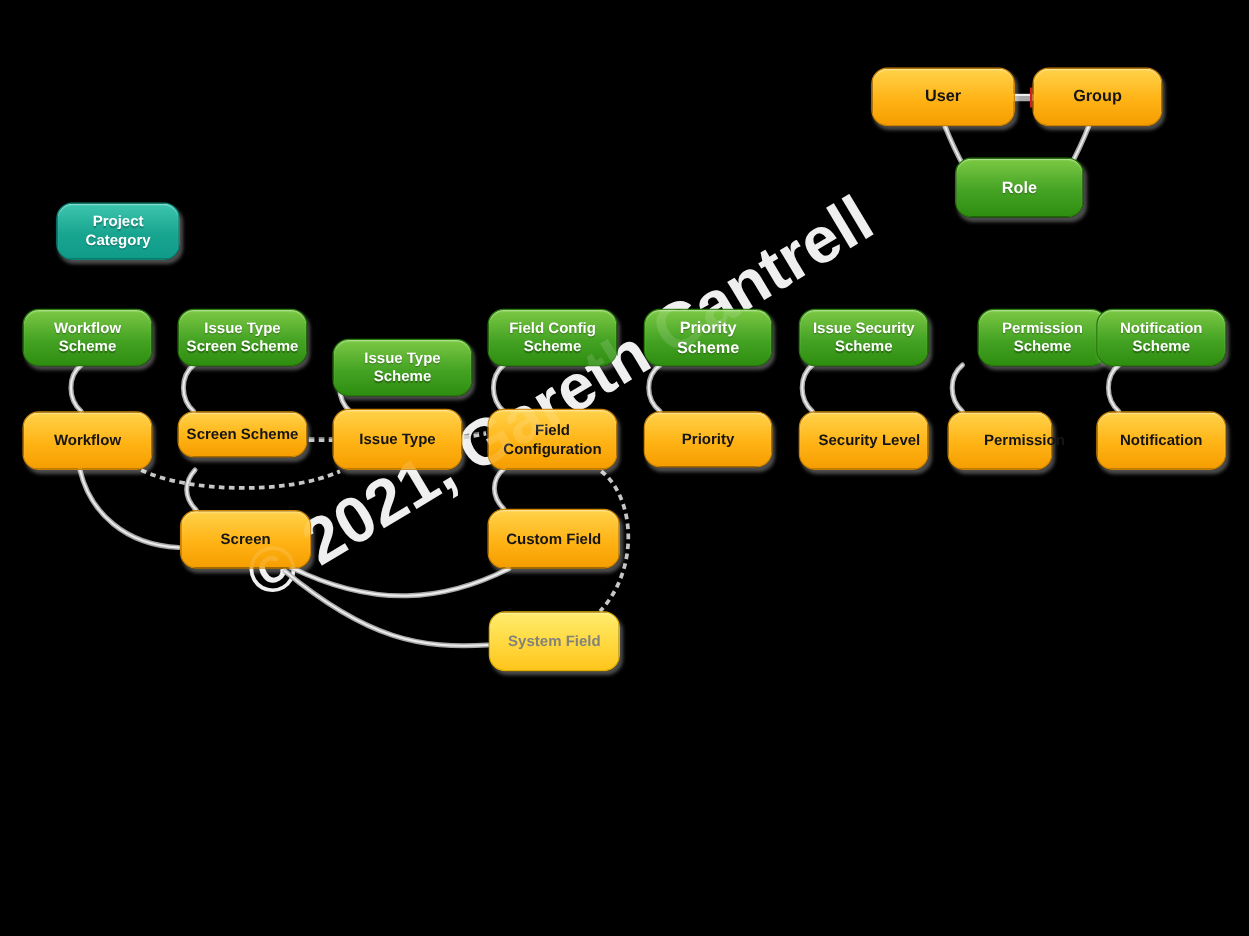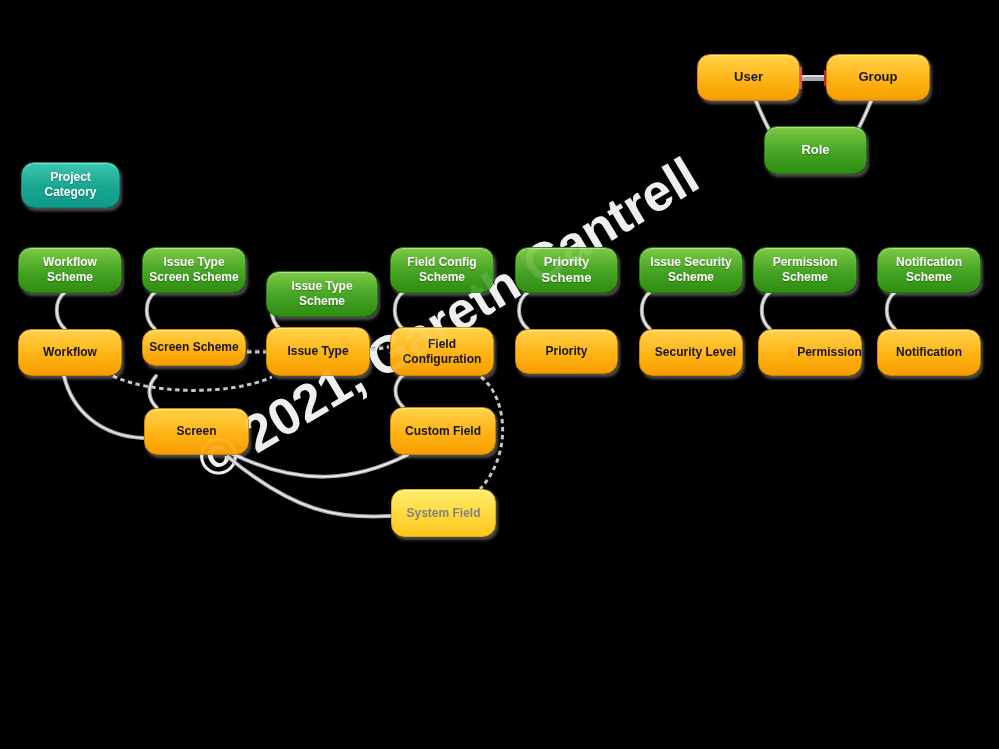--- a/index.html
+++ b/index.html
@@ -16,21 +16,21 @@
   .orange{
     background:linear-gradient(#FFD24A,#FFB315 55%,#F59D00);
     color:#151515;border:1px solid #c98300;
   }
   .green{
     background:linear-gradient(#7CC944,#45A324 55%,#2E8E10);
     color:#fff;border:1px solid #27790b;text-shadow:0 1px 1px rgba(0,0,0,.35);
   }
   .teal{
     background:linear-gradient(#3EC6AF,#18A590 55%,#0F9B88);
-    color:#fff;border:1px solid #0c8878;text-shadow:0 1px 1px rgba(0,0,0,.3);
+    color:#fff;border:1px solid #0c8878;text-shadow:0 1px 1px rgba(0,0,0,.3);margin-left:24px;
   }
   .paleyellow{
     background:linear-gradient(#FFEC6E,#FFD83E 55%,#FFC51C);
     color:#83837b;border:1px solid #dfae00;
   }
   .bigger{font-size:13px;}
   #banner{
     position:absolute;left:8px;top:151px;width:984px;height:114px;z-index:3;
     border-radius:20px;border:1px solid #2a73b5;
     background:linear-gradient(#55ACEC,#3F97DC 45%,#2E7FC2);
@@ -142,42 +142,42 @@
       <line class="pdh" x1="371" y1="348" x2="389" y2="345"></line>
     </g>
     <g>
       <path class="pd" d="M113,376 C150,394 230,396 272,377"></path>
     </g>
     <g>
       <path class="pd" d="M481,377 C508,398 512,455 480,489"></path>
     </g>
   </svg>
 
-  <div class="box orange bigger" style="left:697px;top:54px;width:103px;height:47px;">User</div>
+  <div class="box orange bigger" style="left:697px;top:54px;width:115px;height:47px;">User</div>
   <div class="box orange bigger" style="left:826px;top:54px;width:104px;height:47px;">Group</div>
   <div class="box green bigger" style="left:764px;top:126px;width:103px;height:48px;">Role</div>
 
   <div class="box teal" style="left:21px;top:162px;width:99px;height:46px;">Project Category</div>
 
   <div class="box green" style="left:18px;top:247px;width:104px;height:46px;">Workflow Scheme</div>
   <div class="box green" style="left:142px;top:247px;width:104px;height:46px;">Issue Type Screen Scheme</div>
   <div class="box green" style="left:266px;top:247px;width:112px;height:46px;margin-top:24px;">Issue Type Scheme</div>
   <div class="box green" style="left:390px;top:247px;width:104px;height:46px;">Field Config Scheme</div>
   <div class="box green" style="left:515px;top:247px;width:103px;height:46px;font-size:13px;">Priority Scheme</div>
   <div class="box green" style="left:639px;top:247px;width:104px;height:46px;">Issue Security Scheme</div>
-  <div class="box green" style="left:753px;top:247px;width:104px;height:46px;">Permission Scheme</div>
+  <div class="box green" style="left:782px;top:247px;width:104px;height:46px;">Permission Scheme</div>
   <div class="box green" style="left:877px;top:247px;width:104px;height:46px;">Notification Scheme</div>
 
   <div class="box orange" style="left:18px;top:329px;width:104px;height:47px;">Workflow</div>
   <div class="box orange" style="left:142px;top:329px;width:104px;height:37px;">Screen Scheme</div>
   <div class="box orange" style="left:266px;top:327px;width:104px;height:49px;">Issue Type</div>
   <div class="box orange" style="left:390px;top:327px;width:104px;height:49px;">Field Configuration</div>
   <div class="box orange" style="left:515px;top:329px;width:103px;height:45px;">Priority</div>
   <div class="box orange" style="left:639px;top:329px;width:104px;height:47px;padding-left:14px;">Security Level</div>
-  <div class="box orange" style="left:758px;top:329px;width:104px;height:47px;padding-left:44px;">Permission</div>
+  <div class="box orange" style="left:758px;top:329px;width:84px;height:47px;padding-left:44px;">Permission</div>
   <div class="box orange" style="left:877px;top:329px;width:104px;height:47px;">Notification</div>
 
   <div class="box orange" style="left:144px;top:408px;width:105px;height:47px;">Screen</div>
   <div class="box orange" style="left:390px;top:407px;width:106px;height:48px;">Custom Field</div>
   <div class="box paleyellow" style="left:391px;top:489px;width:105px;height:48px;">System Field</div>
 
   <div id="watermark-over" class="wm">© 2021, Gareth Cantrell</div>
 
 </div>
 

